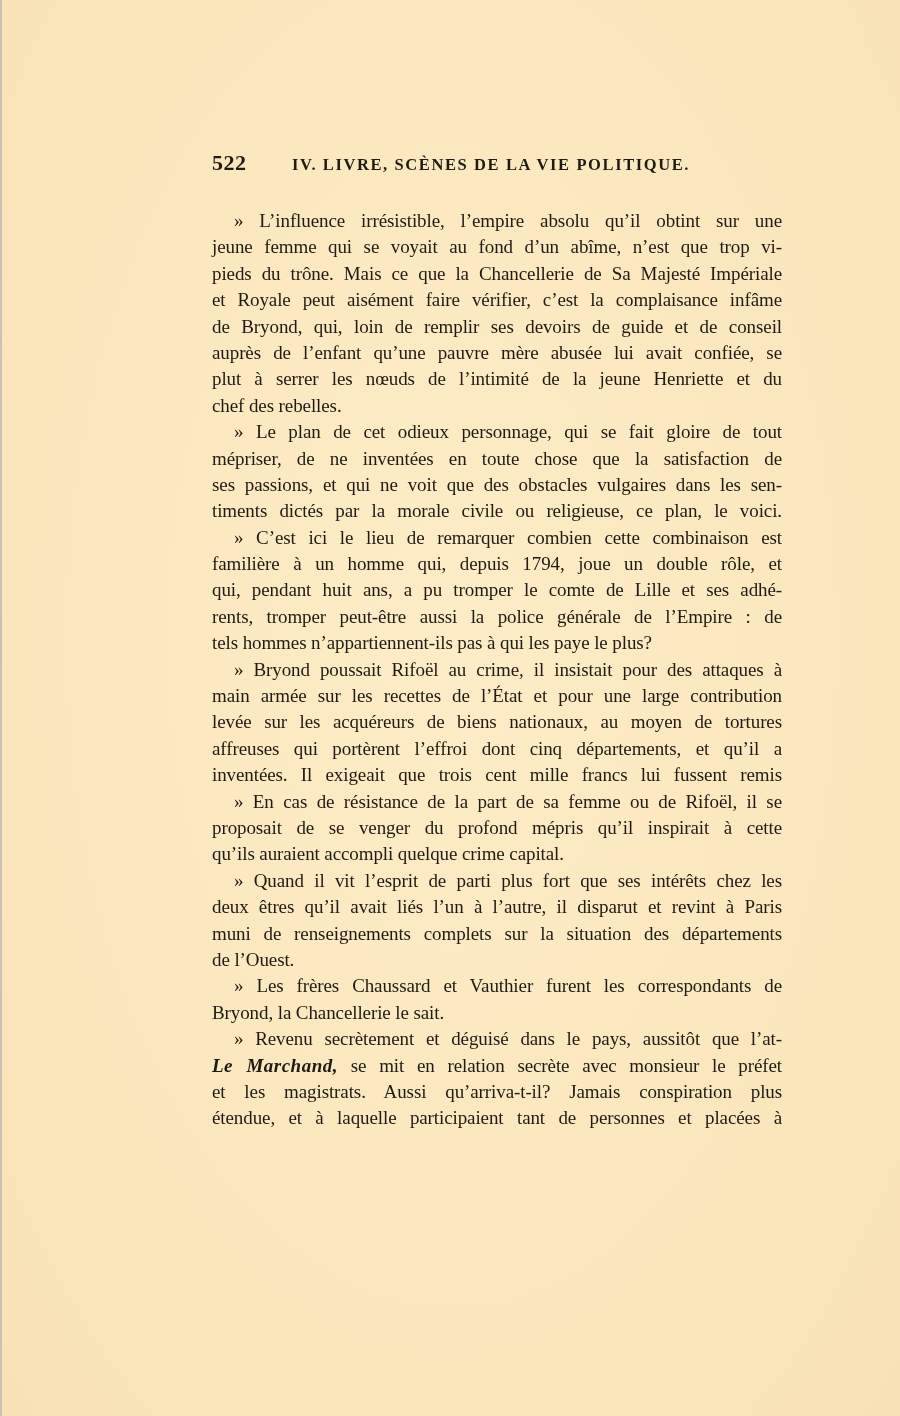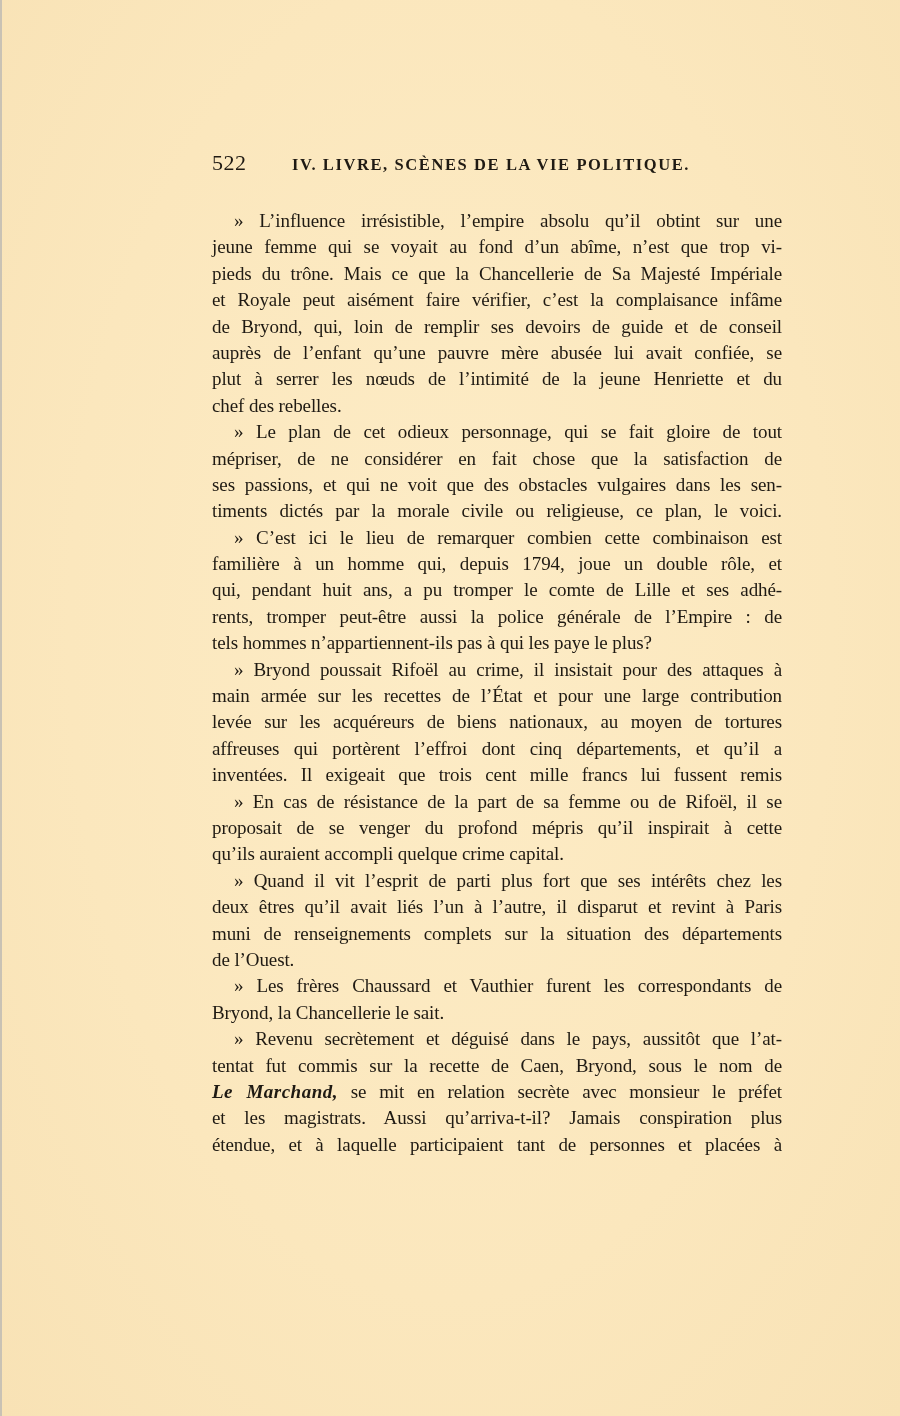--- a/index.html
+++ b/index.html
@@ -28,21 +28,21 @@
     position: absolute;
     left: 210px;
     top: 150px;
     width: 505px;
     height: 30px;
     display: flex;
     align-items: baseline;
   }
   .folio {
     font-size: 22px;
-    font-weight: normal;
+    font-weight: bold;
     letter-spacing: 0.5px;
     width: 80px;
   }
   .head-title {
     font-size: 16.5px;
     font-weight: bold;
     letter-spacing: 1.6px;
     font-variant: small-caps;
     text-transform: uppercase;
     white-space: nowrap;
@@ -91,21 +91,21 @@
       <span class="line" style="white-space: normal; text-align-last: justify;">pieds du trône. Mais ce que la Chancellerie de Sa Majesté Impériale</span>
       <span class="line" style="white-space: normal; text-align-last: justify;">et Royale peut aisément faire vérifier, c’est la complaisance infâme</span>
       <span class="line" style="white-space: normal; text-align-last: justify;">de Bryond, qui, loin de remplir ses devoirs de guide et de conseil</span>
       <span class="line" style="white-space: normal; text-align-last: justify;">auprès de l’enfant qu’une pauvre mère abusée lui avait confiée, se</span>
       <span class="line" style="white-space: normal; text-align-last: justify;">plut à serrer les nœuds de l’intimité de la jeune Henriette et du</span>
       <span class="line end">chef des rebelles.</span>
     </div>
 
     <div>
       <span class="line indent" style="white-space: normal; text-align-last: justify;">» Le plan de cet odieux personnage, qui se fait gloire de tout</span>
-      <span class="line" style="white-space: normal; text-align-last: justify;">mépriser, de ne considérer en fait chose que la satisfaction de</span>
+      <span class="line" style="white-space: normal; text-align-last: justify;">mépriser, de ne inventées en toute chose que la satisfaction de</span>
       <span class="line" style="white-space: normal; text-align-last: justify;">ses passions, et qui ne voit que des obstacles vulgaires dans les sen-</span>
       <span class="line" style="white-space: normal; text-align-last: justify;">timents dictés par la morale civile ou religieuse, ce plan, le voici.</span>
     </div>
 
     <div>
       <span class="line indent" style="white-space: normal; text-align-last: justify;">» C’est ici le lieu de remarquer combien cette combinaison est</span>
       <span class="line" style="white-space: normal; text-align-last: justify;">familière à un homme qui, depuis 1794, joue un double rôle, et</span>
       <span class="line" style="white-space: normal; text-align-last: justify;">qui, pendant huit ans, a pu tromper le comte de Lille et ses adhé-</span>
       <span class="line" style="white-space: normal; text-align-last: justify;">rents, tromper peut-être aussi la police générale de l’Empire : de</span>
       <span class="line end">tels hommes n’appartiennent-ils pas à qui les paye le plus?</span>
@@ -132,20 +132,19 @@
       <span class="line end">de l’Ouest.</span>
     </div>
 
     <div>
       <span class="line indent" style="white-space: normal; text-align-last: justify;">» Les frères Chaussard et Vauthier furent les correspondants de</span>
       <span class="line end">Bryond, la Chancellerie le sait.</span>
     </div>
 
     <div>
       <span class="line indent" style="white-space: normal; text-align-last: justify;">» Revenu secrètement et déguisé dans le pays, aussitôt que l’at-</span>
-      <span class="line" style="white-space: normal; text-align-last: justify;">tentat fut commis sur la recette de Caen, Bryond, sous le nom de</span>
       <span class="line" style="white-space: normal; text-align-last: justify;"><span class="ital">Le Marchand,</span><span> se mit en relation secrète avec monsieur le préfet</span></span>
       <span class="line" style="white-space: normal; text-align-last: justify;">et les magistrats. Aussi qu’arriva-t-il? Jamais conspiration plus</span>
       <span class="line" style="white-space: normal; text-align-last: justify;">étendue, et à laquelle participaient tant de personnes et placées à</span>
     </div>
 
   </div>
 </div>
 
 </body></html>

